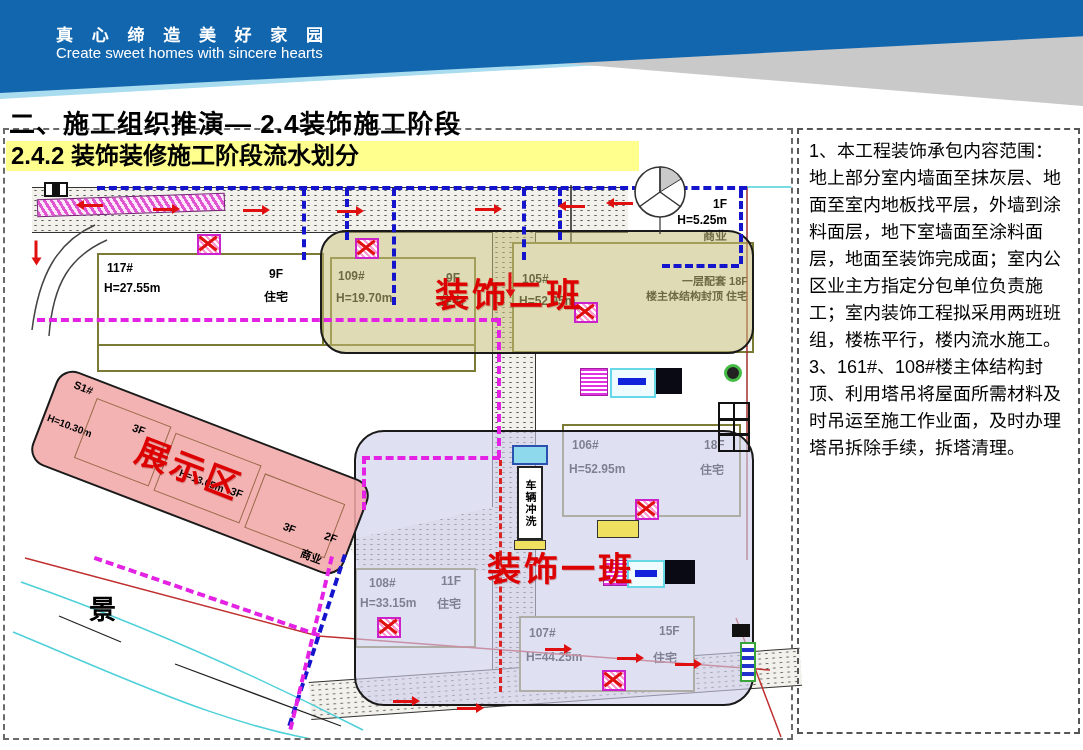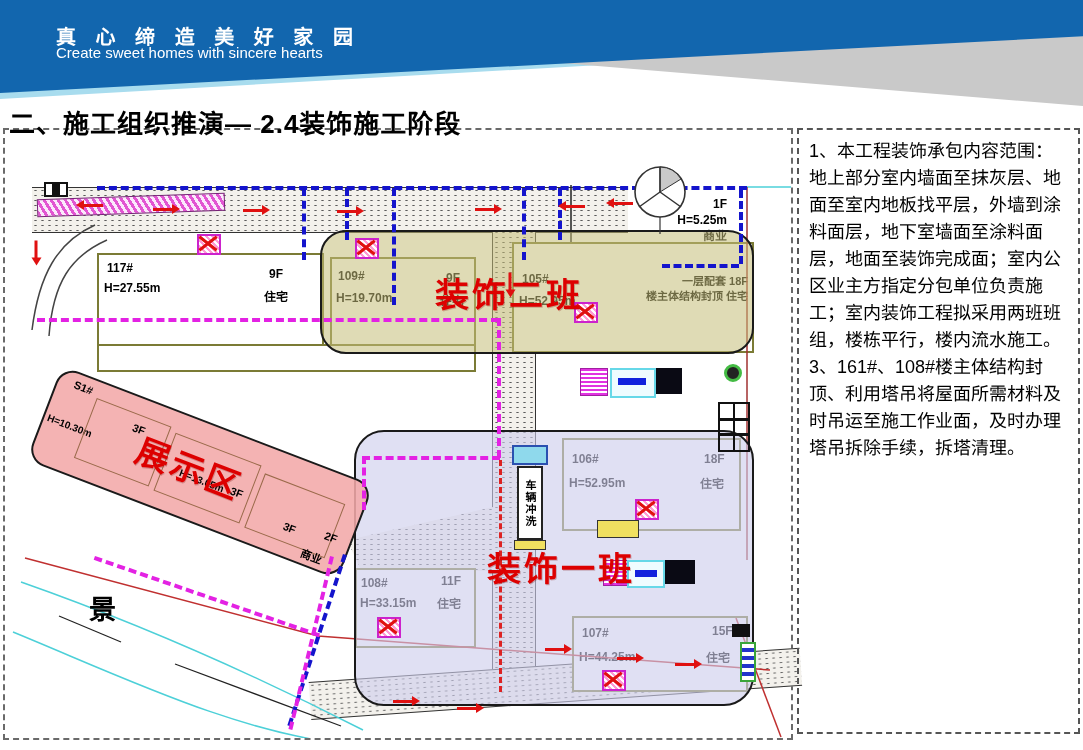--- a/index.html
+++ b/index.html
@@ -5,21 +5,21 @@
   html,body{margin:0;padding:0;background:#fff;}
   body{width:1083px;height:750px;font-family:"Liberation Sans","DejaVu Sans",sans-serif;position:relative;overflow:hidden;}
   .abs{position:absolute;}
   
   #hdr-edge{left:0;top:0;width:1083px;height:99px;background:#a8dcee;
     clip-path:polygon(0 0,100% 0,100% 38%,0 100%);z-index:1;}
   #hdr-blue{left:0;top:0;width:1083px;height:93px;background:#1266ae;
     clip-path:polygon(0 0,100% 0,100% 39%,0 100%);z-index:2;}
   #hdr-gray{left:540px;top:36px;width:543px;height:70px;background:#c9c9c9;
     clip-path:polygon(0 36%,100% 0,100% 100%);z-index:1;}
-  #slogan-cn{left:56px;top:21px;color:#fff;font-size:20px;font-weight:bold;letter-spacing:7px;z-index:3;}
+  #slogan-cn{left:56px;top:21px;color:#fff;font-size:17px;font-weight:bold;letter-spacing:7px;z-index:3;}
   #slogan-en{left:56px;top:44px;color:#fff;font-size:15px;z-index:3;}
   #page-title{left:9px;top:103px;font-size:26px;font-weight:bold;color:#000;z-index:3;letter-spacing:1px;text-align:right;}
   
   #plan-box{left:3px;top:128px;width:786px;height:608px;border:2px dashed #6a6a6a;z-index:1;}
   #notes-box{left:797px;top:128px;width:259px;height:586px;border:2px dashed #555;padding:8px 10px;z-index:1;}
   #notes-box p{margin:0;font-size:18px;line-height:1.5;color:#000;}
   #sec-head{left:1px;top:11px;width:628px;height:30px;background:#ffff8e;font-size:24px;font-weight:bold;
     line-height:30px;padding-left:5px;z-index:8;white-space:nowrap;}
   
   .road{background-color:#f3f1ec;background-image:radial-gradient(#5a5a5a 0.9px,transparent 1.2px);
@@ -30,23 +30,23 @@
   #road-wedge{left:342px;top:377px;width:146px;height:64px;border:none;
     clip-path:polygon(0 52%,100% 0,100% 100%,10% 100%);}
   #pink-stripe{left:32px;top:66px;width:186px;height:16px;transform:rotate(-2deg);
     background:repeating-linear-gradient(60deg,#e255d2 0 3px,#fbe9fb 3px 6px);border:1px solid #772277;z-index:2;}
   
   .bld{background:#fff;border:2px solid #7b7b35;z-index:2;}
   .bld .bname,.bld .bh,.bld .bf,.bld .bu{position:absolute;font-weight:bold;color:#000;font-size:12px;white-space:nowrap;}
   #b117{left:92px;top:123px;width:223px;height:92px;}
   #b109{left:325px;top:127px;width:142px;height:87px;}
   #b105{left:507px;top:112px;width:238px;height:107px;}
-  #b106{left:557px;top:308px;width:175px;height:89px;}
+  #b106{left:557px;top:294px;width:175px;height:89px;}
   #b108{left:350px;top:438px;width:117px;height:76px;}
-  #b107{left:567px;top:486px;width:172px;height:72px;}
+  #b107{left:514px;top:486px;width:172px;height:72px;}
   #southrow{left:92px;top:214px;width:375px;height:24px;background:#fff;border:2px solid #7b7b35;z-index:2;}
   #b105 .two{position:absolute;right:4px;top:30px;text-align:right;font-weight:bold;font-size:11px;line-height:1.4;}
   
   .zone{border:2px solid #1a1a1a;z-index:4;}
   #zone2{left:315px;top:100px;width:430px;height:120px;background:rgba(197,190,120,0.55);border-radius:26px;}
   #zone1{left:349px;top:300px;width:396px;height:272px;background:rgba(205,205,236,0.62);border-radius:30px;}
   #zoneE{left:28px;top:292px;width:330px;height:97px;background:rgba(243,168,168,0.88);border-radius:18px;
     transform:rotate(21deg);}
   .zlabel{position:absolute;color:#dd0000;font-weight:bold;font-size:34px;letter-spacing:3px;z-index:7;white-space:nowrap;
     text-shadow:1px 1px 0 rgba(120,0,0,.25);}
@@ -97,20 +97,21 @@
 <body>
 
 <div class="abs" id="hdr-edge"></div>
 <div class="abs" id="hdr-blue"></div>
 <div class="abs" id="hdr-gray"></div>
 <div class="abs" id="slogan-cn">真 心 缔 造 美 好 家 园</div>
 <div class="abs" id="slogan-en">Create sweet homes with sincere hearts</div>
 <div class="abs" id="page-title">二、施工组织推演— 2.4装饰施工阶段</div>
 
 <div class="abs" id="plan-box">
+  <div class="abs" id="sec-head">2.4.2 装饰装修施工阶段流水划分</div>
 
   <div class="abs road" id="road-top"></div>
   <div class="abs road" id="road-vert"></div>
   <div class="abs road" id="road-wedge"></div>
   <div class="abs road" id="road-bottom"></div>
   <div class="abs" id="pink-stripe"></div>
 
   <svg class="layer" width="786" height="608" viewBox="0 0 786 608">
     <path d="M 90,95 C 52,112 34,145 27,200" stroke="#444" stroke-width="1.5" fill="none"></path>
     <path d="M 102,110 C 66,126 48,152 44,206" stroke="#444" stroke-width="1.5" fill="none"></path>
@@ -145,21 +146,21 @@
       <span>楼主体结构封顶 住宅</span>
     </span>
   </div>
   <div class="abs bld" id="b106">
     <span class="bname" style="left:8px;top:12px">106#</span>
     <span class="bh" style="left:5px;top:36px">H=52.95m</span>
     <span class="bf" style="left:140px;top:12px">18F</span>
     <span class="bu" style="left:136px;top:34px">住宅</span>
   </div>
   <div class="abs bld" id="b108">
-    <span class="bname" style="left:4px;top:6px">108#</span>
+    <span class="bname" style="left:12px;top:6px">108#</span>
     <span class="bh" style="left:3px;top:26px">H=33.15m</span>
     <span class="bf" style="left:84px;top:4px">11F</span>
     <span class="bu" style="left:80px;top:24px">住宅</span>
   </div>
   <div class="abs bld" id="b107">
     <span class="bname" style="left:8px;top:8px">107#</span>
     <span class="bh" style="left:5px;top:32px">H=44.25m</span>
     <span class="bf" style="left:138px;top:6px">15F</span>
     <span class="bu" style="left:132px;top:30px">住宅</span>
   </div>

